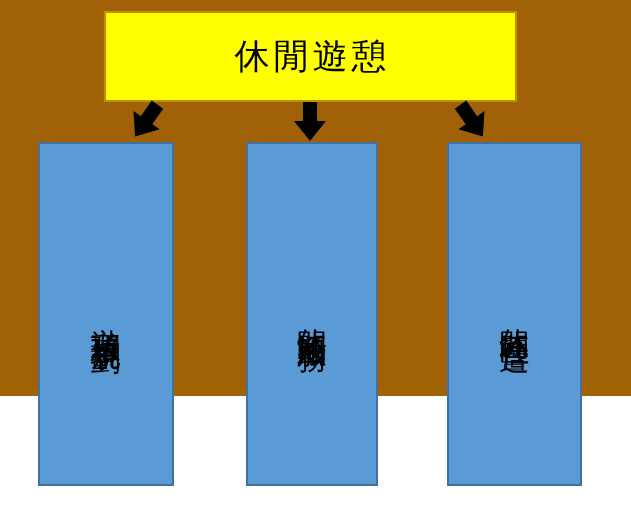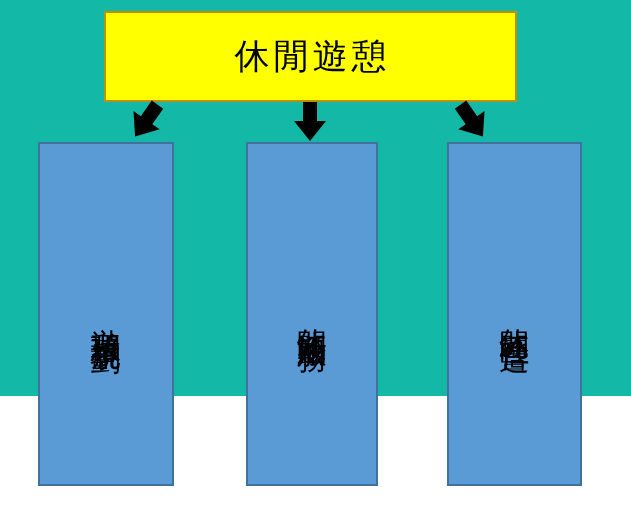--- a/index.html
+++ b/index.html
@@ -4,21 +4,21 @@
 <style>
   * { margin: 0; padding: 0; box-sizing: border-box; }
   html, body { background: #ffffff; }
   body {
     font-family: "DejaVu Serif", "Liberation Serif", serif;
     width: 631px; height: 520px; overflow: hidden;
   }
   .canvas {
     position: relative;
     width: 631px; height: 396px;
-    background: #14b8a6;
+    background: #a16207;
     text-align: right;
   }
   .root-box {
     position: absolute;
     left: 104px; top: 11px;
     width: 413px; height: 91px;
     background: #FFFF00;
     border: 2px solid #BF9000;
     display: flex; align-items: center; justify-content: center;
   }

